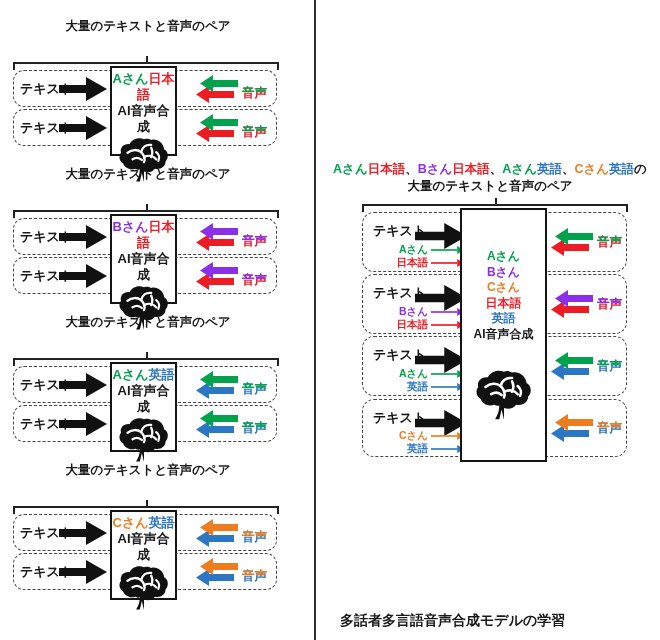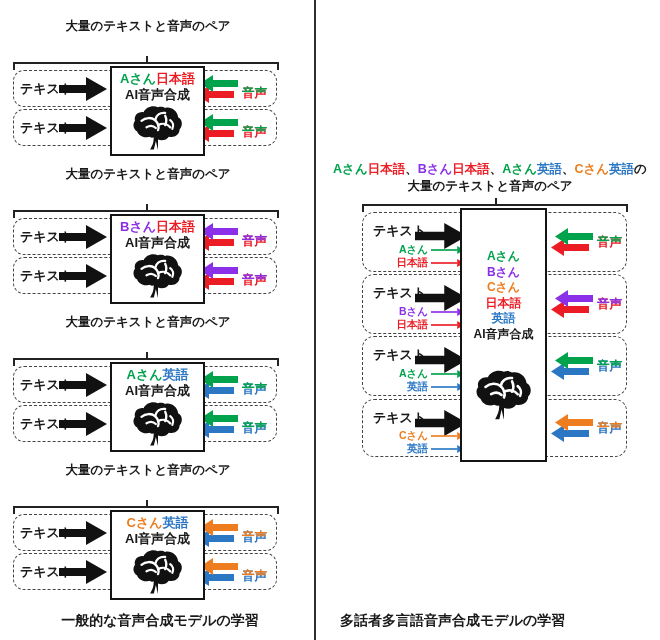--- a/index.html
+++ b/index.html
@@ -21,21 +21,21 @@
   .drow{position:absolute;left:3px;width:264px;height:37px;border:1.5px dashed #444;
         border-radius:11px;box-sizing:border-box;z-index:1;background:transparent;}
   .tlabel{position:absolute;left:6px;top:50%;transform:translateY(-50%);font-size:13px;}
   .big{position:absolute;left:45px;top:50%;transform:translateY(-50%);width:48px;height:26px;}
   .dbl{position:absolute;left:182px;top:50%;transform:translateY(-50%);width:42px;height:28px;}
   .voice{position:absolute;left:228px;top:50%;transform:translateY(-50%);font-size:12.5px;}
 
   .bi{position:relative;display:inline-block;line-height:1;}
   .bi .hi{position:absolute;left:0;top:0;clip-path:inset(0 0 50% 0);}
 
-  .ebox{position:absolute;left:100px;top:48px;width:95px;height:90px;background:#fff;
+  .ebox{position:absolute;left:100px;top:48px;width:67px;height:90px;background:#fff;
         border:2.5px solid #141414;box-sizing:border-box;z-index:3;text-align:center;}
   .eline{margin-top:3px;font-size:13px;line-height:16px;}
   .eai{font-size:13px;line-height:16px;}
   .brain{display:block;margin:2px auto 0;width:52px;height:46px;}
 
   .lcap{position:absolute;left:10px;width:300px;top:612px;text-align:center;font-size:14px;}
 
   
   .rcol{position:absolute;left:320px;top:0;width:340px;height:552px;}
   .rhead{position:absolute;top:161px;left:6px;width:328px;text-align:center;line-height:17px;font-size:12.5px;}
@@ -261,21 +261,20 @@
             <path d="M36 28 C42 25 49 26 53 31"></path>
             <path d="M20 31 C25 28 30 29 33 32"></path>
             <path d="M46 15 C48 19 48 24 46 28"></path>
             <path d="M53 21 C57 24 58 29 56 33"></path>
         </g>
         <path d="M30 63 L33 50 L36 63 Z" fill="#fff"></path>
       </svg>
     </div>
   </div>
 
-  <div class="lcap">一般的な音声合成モデルの学習</div>
 
   <div class="divider"></div>
 
   <div class="rcol">
     <div class="rhead">
       <div><span style="color: rgb(0, 162, 76);">Aさん</span><span style="color: rgb(236, 28, 36);">日本語</span><span style="color: rgb(26, 26, 26);">、</span><span style="color: rgb(139, 47, 232);">Bさん</span><span style="color: rgb(236, 28, 36);">日本語</span><span style="color: rgb(26, 26, 26);">、</span><span style="color: rgb(0, 162, 76);">Aさん</span><span style="color: rgb(43, 119, 196);">英語</span><span style="color: rgb(26, 26, 26);">、</span><span style="color: rgb(237, 125, 31);">Cさん</span><span style="color: rgb(43, 119, 196);">英語</span><span style="color: rgb(26, 26, 26);">の</span></div>
       <div>大量のテキストと音声のペア</div>
     </div>
     <div class="brace rbrace">
         <i class="bh"></i>

